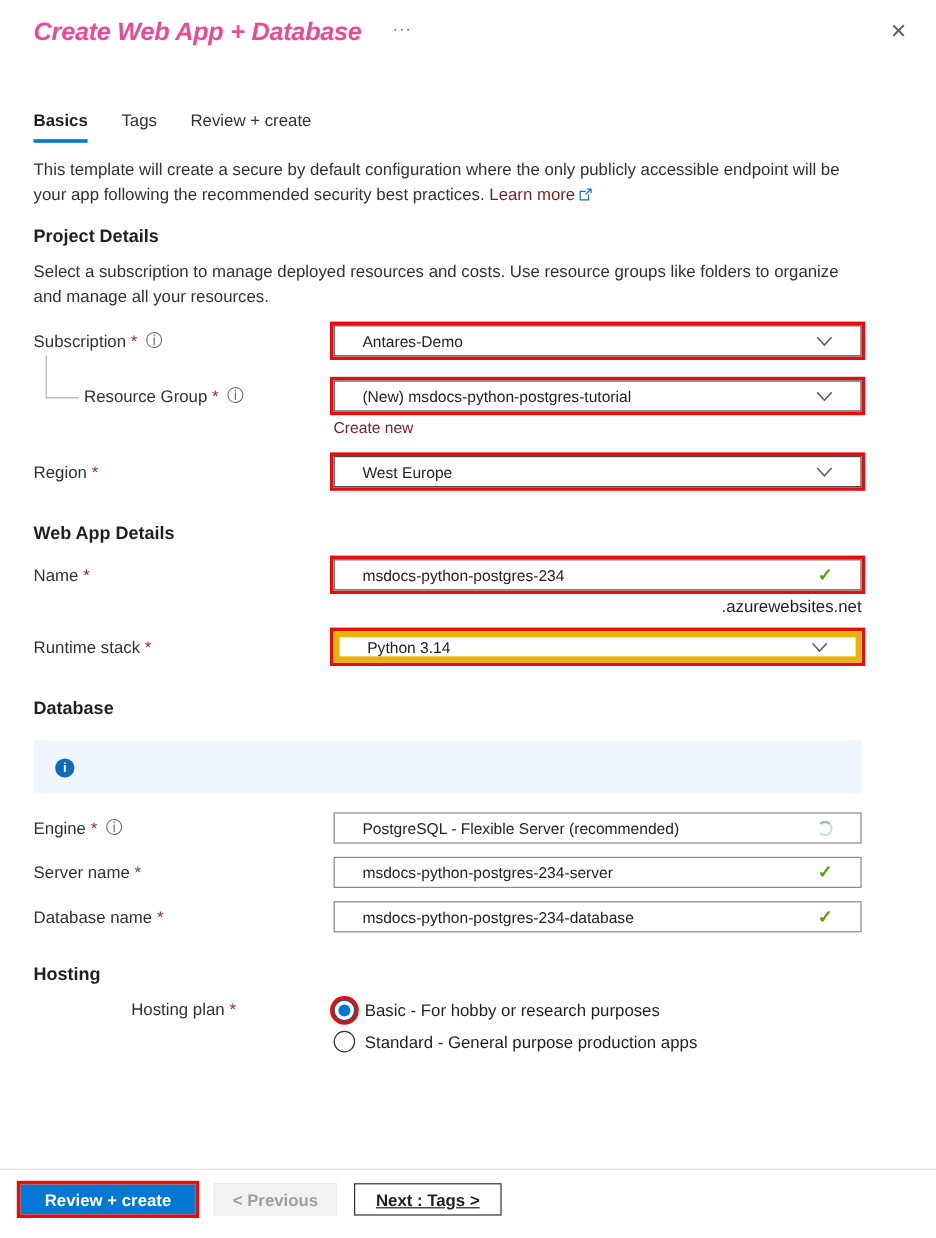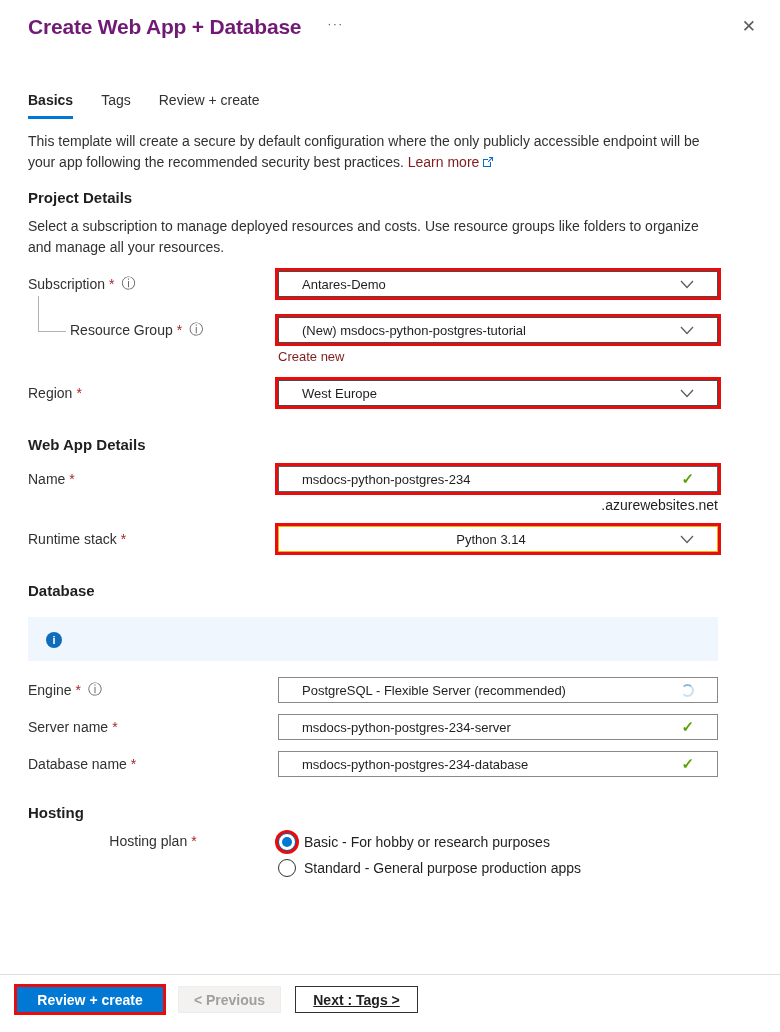--- a/index.html
+++ b/index.html
@@ -6,21 +6,21 @@
   html,body { width: 780px; height: 1032px; }
   body {
     font-family: "Liberation Sans", sans-serif;
     background: #ffffff;
     color: #323130;
     position: relative;
     overflow: hidden;
   }
   
   .header { padding: 12px 24px 0 28px; display: flex; align-items: flex-start; }
-  .title { font-size: 21px; font-weight: 700; color: #701a75; letter-spacing: -0.2px; line-height: 30px; }
+  .title { font-size: 21px; font-weight: 700; color: #ec4899; letter-spacing: -0.2px; line-height: 30px; font-style: italic; }
   .more { color: #605e5c; font-size: 13px; letter-spacing: 1px; margin-left: 26px; margin-top: 4px; cursor: pointer; }
   .close { margin-left: auto; color: #605e5c; font-size: 17px; line-height: 30px; cursor: pointer; font-weight: 400; }
   
   .tabs { margin: 50px 0 0 28px; display: flex; gap: 28px; }
   .tab { font-size: 14px; color: #323130; padding-bottom: 8px; border-bottom: 3px solid transparent; cursor: pointer; }
   .tab.active { font-weight: 700; color: #201f1e; border-bottom-color: #0078d4; }
   
   .intro { margin: 12px 60px 0 28px; font-size: 14px; line-height: 21px; color: #323130; }
   .link { color: #7f1d1d; text-decoration: none; cursor: pointer; }
   .ext-icon { display: inline-block; vertical-align: -1px; margin-left: 3px; }
@@ -199,21 +199,21 @@
   </div>
   <div class="suffix-line">.azurewebsites.net</div>
 
   <div class="row mt10">
     <div class="lbl">
       <span>Runtime stack</span>
         <span class="req">*</span>
     </div>
     <div class="ctl">
       <div class="hl-red">
-        <div class="field" style="border:1px solid #eab308;text-align:center;">
+        <div class="field" style="border:5px solid #eab308;">
           <span class="val">Python 3.14</span>
           <span class="chev"><svg width="14" height="9" viewBox="0 0 14 9">
                 <path d="M1 1 L7 7.5 L13 1" stroke="#605e5c" stroke-width="1.3" fill="none"></path>
               </svg></span>
         </div>
       </div>
     </div>
   </div>
 
   <div class="section-heading sp">Database</div>

